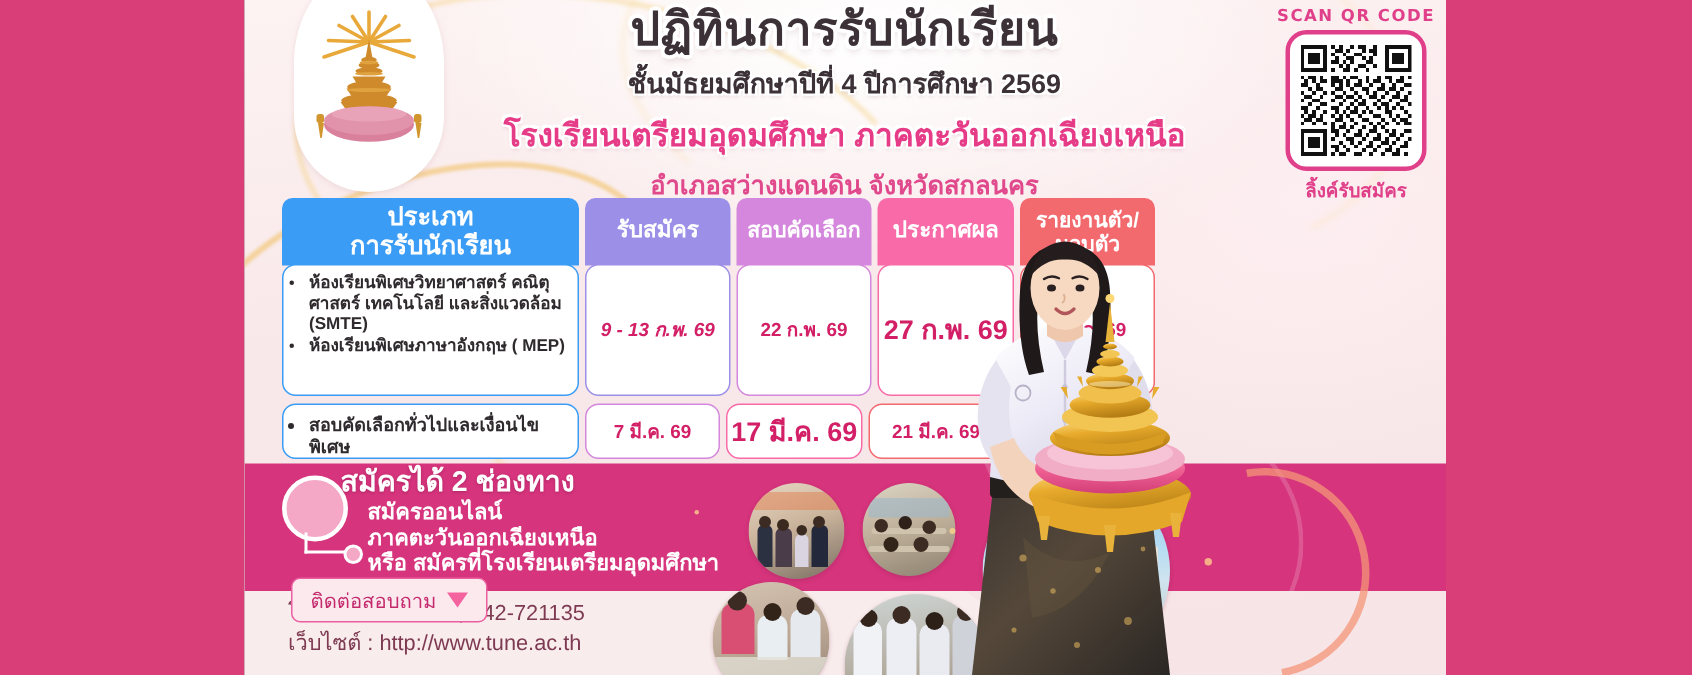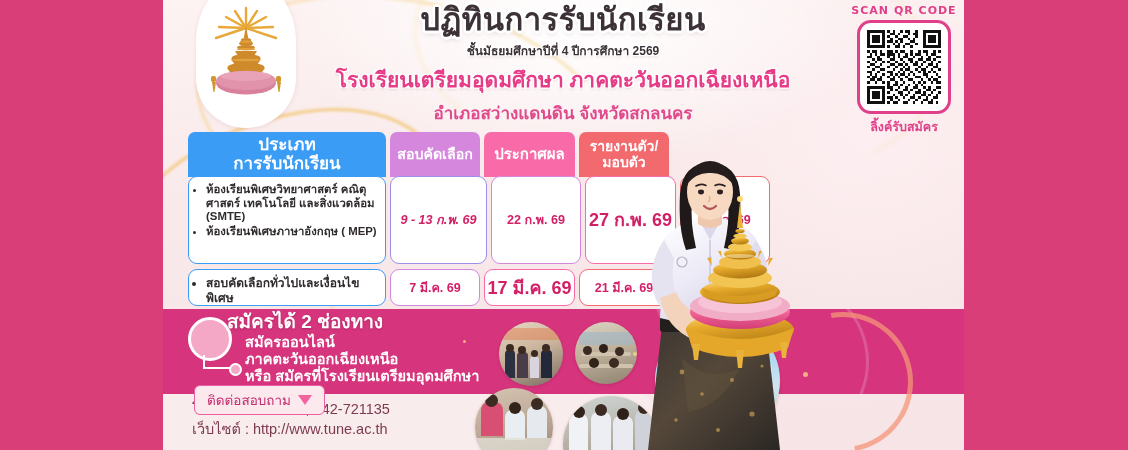--- a/index.html
+++ b/index.html
@@ -60,21 +60,21 @@
   .titles{position:absolute;left:120px;top:2px;width:560px;text-align:center;z-index:7;}
   .t-main{
     font-size:31px;font-weight:bold;color:#3b3136;letter-spacing:.5px;
     line-height:1.18;
     text-shadow:
       -2px -2px 0 #fff, 2px -2px 0 #fff, -2px 2px 0 #fff, 2px 2px 0 #fff,
       0 -2.6px 0 #fff, 0 2.6px 0 #fff, -2.6px 0 0 #fff, 2.6px 0 0 #fff,
       0 3px 5px rgba(120,70,90,.25);
   }
   .t-sub1{
-    margin-top:2px;font-size:12px;font-weight:bold;color:#3b3136;
+    margin-top:2px;font-size:18px;font-weight:bold;color:#3b3136;
     text-shadow:-1.4px -1.4px 0 #fff,1.4px -1.4px 0 #fff,-1.4px 1.4px 0 #fff,1.4px 1.4px 0 #fff,
                 0 2px 3px rgba(120,70,90,.22);
   }
   .t-sub2{
     margin-top:3px;font-size:21px;font-weight:bold;color:#e63b86;
     text-shadow:-1.4px -1.4px 0 #fff,1.4px -1.4px 0 #fff,-1.4px 1.4px 0 #fff,1.4px 1.4px 0 #fff,
                 0 2px 3px rgba(150,50,100,.2);
   }
   .t-sub3{margin-top:3px;font-size:17px;font-weight:bold;color:#e0498c;}
 
@@ -493,20 +493,23 @@
       <div class="qr-cap2">ลิ้งค์รับสมัคร</div>
     </div>
 
     <div class="table">
 
       <div class="thead">
         <div class="th th-0" style="background:#3a9cf5">
           <span class="lbl">ประเภท
 การรับนักเรียน</span>
         </div>
+        <div class="th th-1" style="background:#9b8fe8">
+          <span class="lbl">รับสมัคร</span>
+        </div>
         <div class="th th-2" style="background:#d487dd">
           <span class="lbl">สอบคัดเลือก</span>
         </div>
         <div class="th th-3" style="background:#f96ba8">
           <span class="lbl">ประกาศผล</span>
         </div>
         <div class="th th-4" style="background:#f2696e">
           <span class="lbl">รายงานตัว/
 มอบตัว</span>
         </div>

